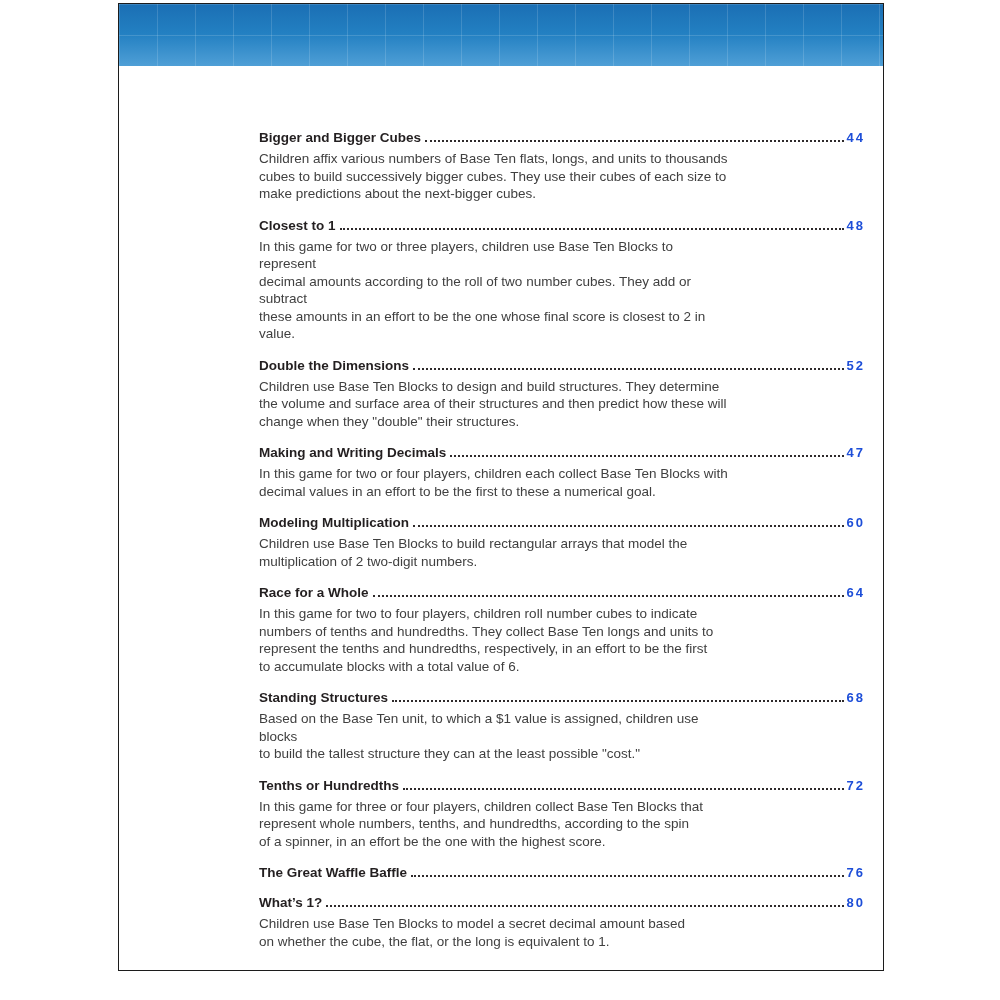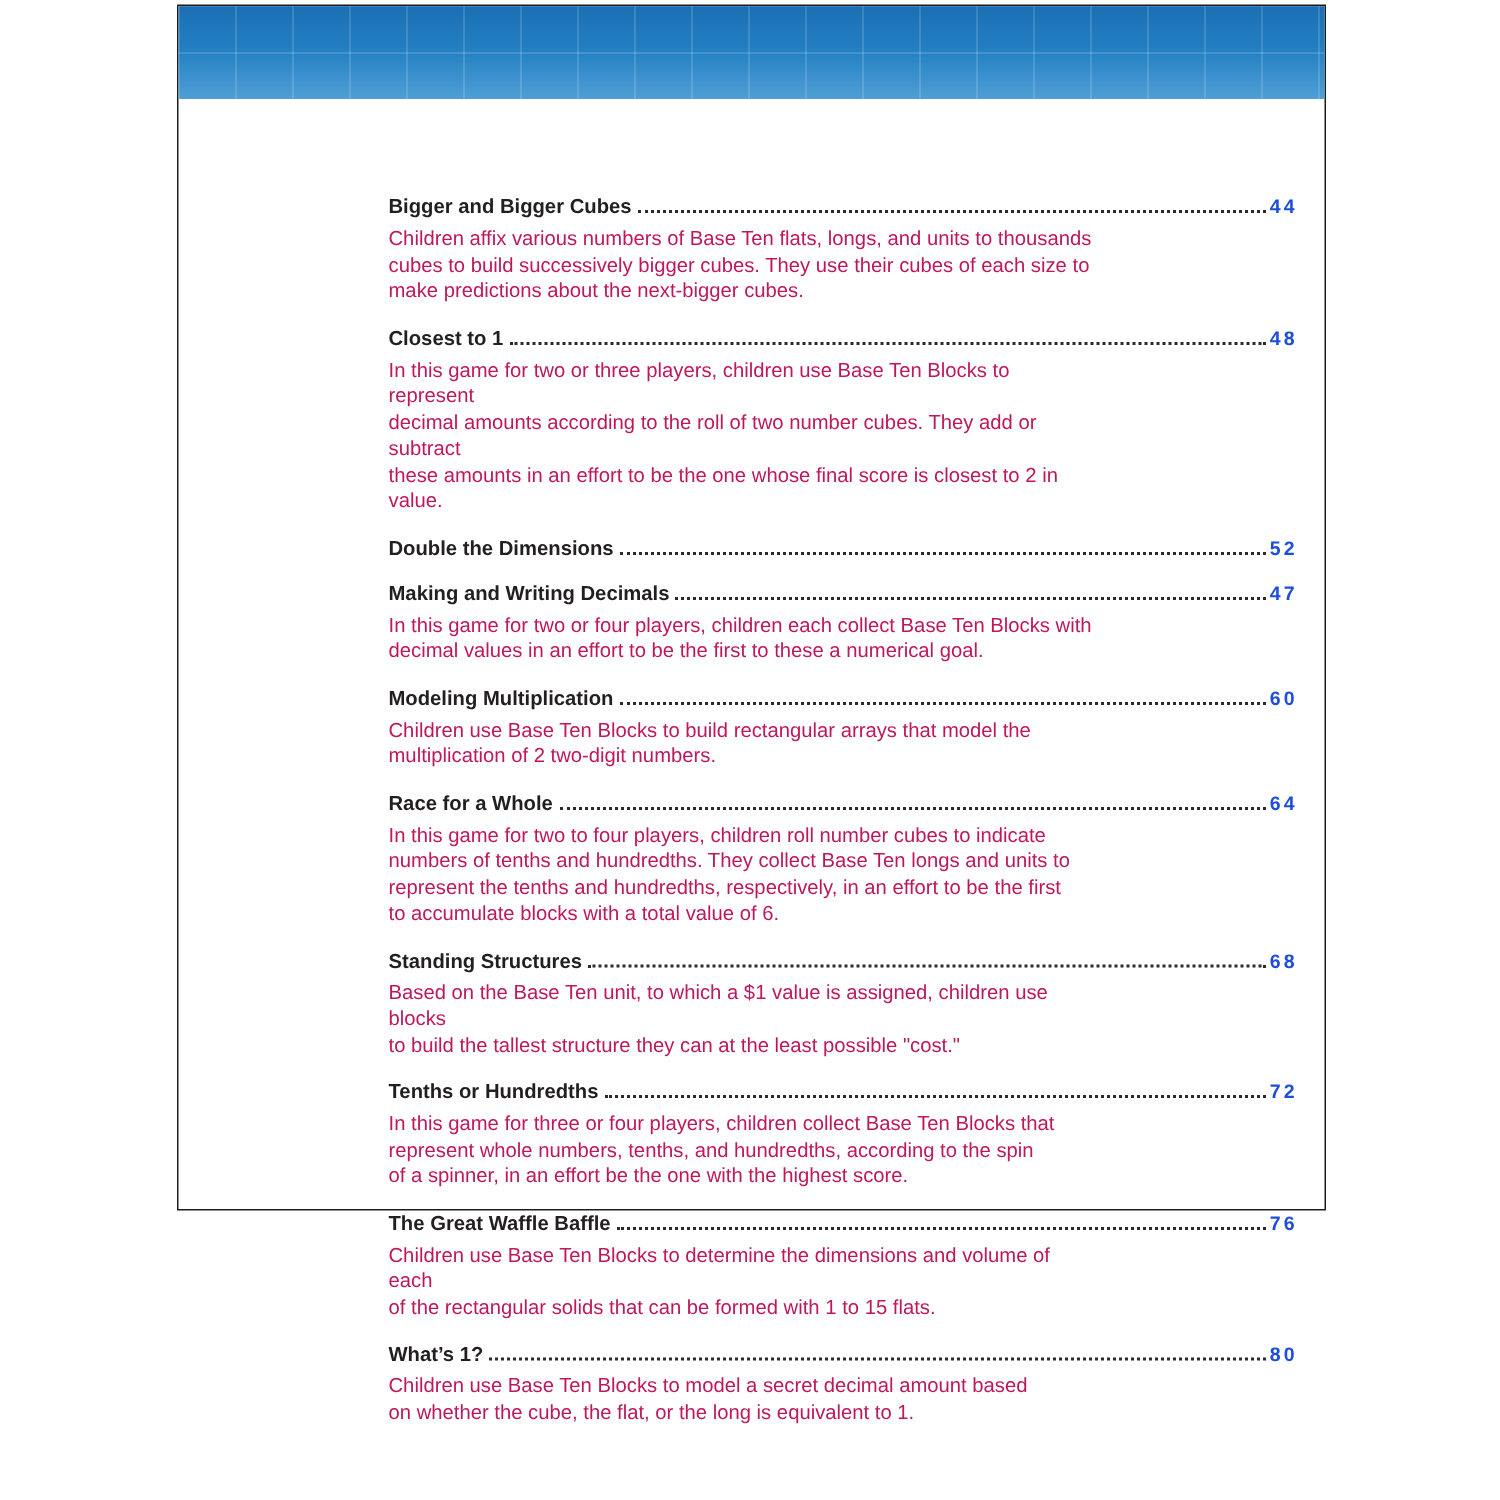--- a/index.html
+++ b/index.html
@@ -12,21 +12,21 @@
     height: 1000px;
     background: #ffffff;
     overflow: hidden;
   }
 
   .page {
     position: absolute;
     left: 118px;
     top: 3px;
     width: 766px;
-    height: 804px;
+    height: 968px;
     background: #ffffff;
     border: 1px solid #1c1c1c;
   }
 
   .header-band {
     position: absolute;
     left: 0;
     top: 0;
     width: 100%;
     height: 62px;
@@ -71,21 +71,21 @@
     font-weight: bold;
     color: #1d4ed8;
     letter-spacing: 2px;
     line-height: 15px;
     margin-right: -2px;
   }
 
   .entry-desc {
     margin-top: 5px;
     font-size: 13.5px;
-    color: #be185d;
+    color: #404040;
     line-height: 17.5px;
     white-space: pre-line;
     max-width: 470px;
   }
 </style>
 </head>
 <body>
 
 <div class="canvas">
   <div class="page">
@@ -114,20 +114,23 @@
 decimal amounts according to the roll of two number cubes. They add or subtract
 these amounts in an effort to be the one whose final score is closest to 2 in value.</div>
       </div>
 
       <div class="entry">
         <div class="entry-row">
           <span class="entry-title">Double the Dimensions</span>
           <span class="dots-leader"></span>
           <span class="entry-page">52</span>
         </div>
+        <div class="entry-desc">Children use Base Ten Blocks to design and build structures. They determine
+the volume and surface area of their structures and then predict how these will
+change when they "double" their structures.</div>
       </div>
 
       <div class="entry">
         <div class="entry-row">
           <span class="entry-title">Making and Writing Decimals</span>
           <span class="dots-leader"></span>
           <span class="entry-page">47</span>
         </div>
         <div class="entry-desc">In this game for two or four players, children each collect Base Ten Blocks with
 decimal values in an effort to be the first to these a numerical goal.</div>
@@ -175,22 +178,20 @@
 represent whole numbers, tenths, and hundredths, according to the spin
 of a spinner, in an effort be the one with the highest score.</div>
       </div>
 
       <div class="entry">
         <div class="entry-row">
           <span class="entry-title">The Great Waffle Baffle</span>
           <span class="dots-leader"></span>
           <span class="entry-page">76</span>
         </div>
-        <div class="entry-desc">Children use Base Ten Blocks to determine the dimensions and volume of each
-of the rectangular solids that can be formed with 1 to 15 flats.</div>
       </div>
 
       <div class="entry">
         <div class="entry-row">
           <span class="entry-title">What’s 1?</span>
           <span class="dots-leader"></span>
           <span class="entry-page">80</span>
         </div>
         <div class="entry-desc">Children use Base Ten Blocks to model a secret decimal amount based
 on whether the cube, the flat, or the long is equivalent to 1.</div>

